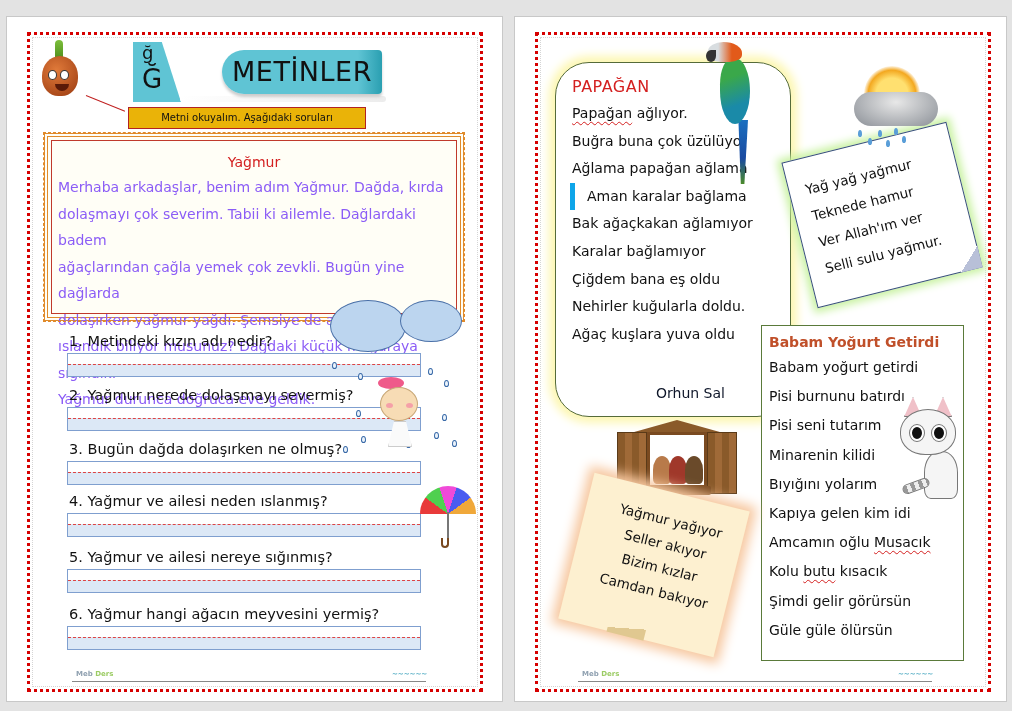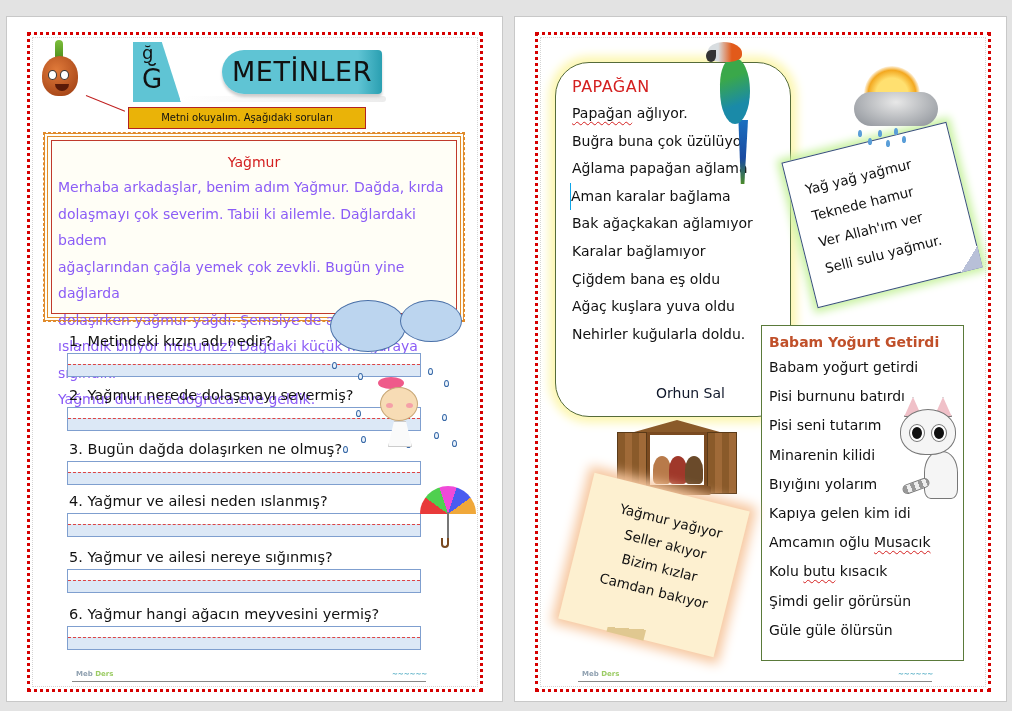--- a/index.html
+++ b/index.html
@@ -218,26 +218,26 @@
 
 <div class="page right"></div>
 <div class="dotborder" style="left:535px;top:32px;width:456px;height:660px;"></div>
 
 <div class="poem-card">
   <div class="poem-title">PAPAĞAN</div>
   <div class="poem-lines">
     <div><span class="squig">Papağan</span><span> ağlıyor.</span></div>
     <div>Buğra buna çok üzülüyor</div>
     <div>Ağlama papağan ağlama</div>
-    <div style="border-left:1px solid #0ea5e9;margin-left:-2px;padding-left:0;">Aman karalar bağlama</div>
+    <div style="border-left:5px solid #0ea5e9;margin-left:-2px;padding-left:12px;">Aman karalar bağlama</div>
     <div>Bak ağaçkakan ağlamıyor</div>
     <div>Karalar bağlamıyor</div>
     <div>Çiğdem bana eş oldu</div>
+    <div>Nehirler kuğularla doldu.</div>
     <div>Ağaç kuşlara yuva oldu</div>
-    <div>Nehirler kuğularla doldu.</div>
   </div>
   <div class="poem-author">Orhun Sal</div>
 </div>
 
 <div class="parrot">
   <div class="tail"></div>
     <div class="body"></div>
     <div class="head"></div>
     <div class="beak"></div>
 </div>

